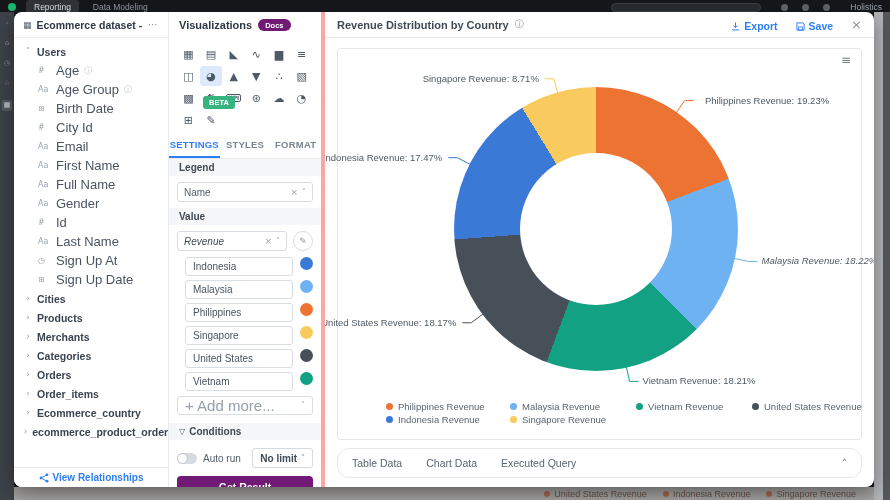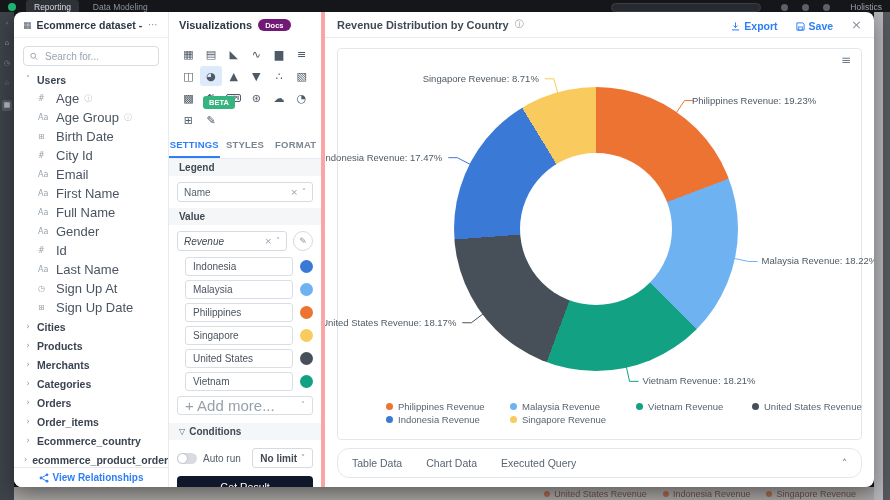--- a/index.html
+++ b/index.html
@@ -65,34 +65,34 @@
   .vtab.act{color:#2e7ef6;border-bottom:2px solid #2e7ef6;}
   .secbar{background:#f4f6f8;height:17px;display:flex;align-items:center;gap:4px;padding:0 10px;font-size:10px;font-weight:700;color:#3f4a55;}
   .selbox{margin:6px 8px;height:20px;border:1px solid #d6dbe1;border-radius:3px;display:flex;align-items:center;padding:0 6px;gap:4px;}
   .selbox .lab{font-size:10px;color:#55606c;flex:1;white-space:nowrap;overflow:hidden;}
   .selbox .lab.it{font-style:italic;color:#3f4a55;}
   .xic{font-size:9px;color:#9aa3ad;}
   .dnic{font-size:8px;color:#9aa3ad;}
   .valrow{display:flex;align-items:center;gap:6px;margin:6px 8px;}
   .valrow .selbox{margin:0;flex:1;}
   .penbtn{width:20px;height:20px;border:1px solid #d6dbe1;border-radius:50%;display:flex;align-items:center;justify-content:center;font-size:9px;color:#8a939d;background:#fff;}
-  .crow{display:flex;align-items:center;gap:7px;margin:4px 8px;padding-left:8px;}
+  .crow{display:flex;gap:7px;margin:4px 8px;padding-left:8px;}
   .cbox{flex:1;height:19px;border:1px solid #d9dee4;border-radius:3px;display:flex;align-items:center;padding:0 7px;}
   .clabel{font-size:10px;color:#4a5460;white-space:nowrap;}
   .cdot{width:13px;height:13px;border-radius:50%;flex:0 0 auto;}
   .addmore{margin:5px 8px;height:19px;border:1px solid #d9dee4;border-radius:3px;display:flex;align-items:center;padding:0 7px;}
   .addmore .lab{flex:1;font-size:15px;color:#97a1ab;}
   .condbar{margin-top:8px;}
   .funnelic{font-size:8px;color:#5a6570;}
   .autorow{display:flex;align-items:center;margin:8px 8px;gap:6px;}
   .toggle{width:20px;height:11px;border-radius:6px;background:#d8dce2;position:relative;flex:0 0 auto;}
   .knob{position:absolute;left:1px;top:1px;width:9px;height:9px;border-radius:50%;background:#fff;box-shadow:0 0 2px rgba(0,0,0,.3);}
   .autolab{font-size:10px;color:#55606c;flex:1;}
   .limitbox{height:20px;border:1px solid #d6dbe1;border-radius:3px;display:flex;align-items:center;gap:4px;padding:0 7px;font-size:10px;font-weight:700;color:#3f4a55;background:#fff;}
-  .getresult{margin:6px 8px;height:21px;background:#0f172a;border-radius:4px;display:flex;align-items:center;justify-content:center;color:#fff;font-size:10.5px;font-weight:400;cursor:pointer;}
+  .getresult{margin:6px 8px;height:21px;background:#701a75;border-radius:4px;display:flex;align-items:center;justify-content:center;color:#fff;font-size:10.5px;font-weight:700;cursor:pointer;}
 
   
   .main{position:relative;flex:1;overflow:hidden;}
   .mhead{height:26px;border-bottom:1px solid #e8eaed;display:flex;align-items:center;padding:0 12px;gap:6px;}
   .mtitle{font-size:11px;font-weight:600;color:#3f4a55;}
   .minfo{font-size:9px;color:#8a939d;}
   .mright{margin-left:auto;display:flex;align-items:flex-end;gap:18px;}
   .hbtn{display:flex;align-items:center;gap:4px;font-size:10.5px;font-weight:600;color:#2e7ef6;cursor:pointer;}
   .closex{font-size:13px;color:#8a939d;cursor:pointer;}
   .card{position:absolute;left:12px;top:36px;width:525px;height:392px;border:1px solid #e4e7ea;border-radius:4px;background:#fff;}
@@ -153,27 +153,20 @@
   <div class="rstrip"></div>
 
   <div class="modal">
 
     <aside class="sb">
       <div class="sbhead">
         <span class="sbico g">▦</span>
         <span class="sbtitle">Ecommerce dataset - Tuan</span>
         <span class="sbmore g">⋯</span>
       </div>
-      <div class="sbsearch">
-        <svg width="9" height="9" viewBox="0 0 10 10">
-            <circle cx="4" cy="4" r="3" fill="none" stroke="#98a2ad" stroke-width="1.2"></circle>
-            <line x1="6.3" y1="6.3" x2="9" y2="9" stroke="#98a2ad" stroke-width="1.2"></line>
-          </svg>
-        <input class="sin" placeholder="Search for..." style="">
-      </div>
       <div class="tree" id="tree">
           <div class="trow section">
             <span class="chev g">˅</span>
             <span class="slabel">Users</span>
           </div>
           <div class="trow field">
             <span class="ficon g">#</span>
             <span class="flabel">Age</span>
             <span class="finfo g">ⓘ</span>
           </div>
@@ -449,22 +442,22 @@
         <div class="hole"></div>
         <svg class="leaders" id="leaders">
             <polyline points="338.0873151039433,63.95250127882251 346.60724224266073,51.607022691463214 355.60724224266073,51.607022691463214" fill="none" stroke="#ed7332" stroke-width="1"></polyline>
             <polyline points="395.91174760070203,209.34876272895076 410.58321011141504,212.47097152990295 419.58321011141504,212.47097152990295" fill="none" stroke="#6fb2f2" stroke-width="1"></polyline>
             <polyline points="288.3227647846868,317.70087122386906 291.5485908256109,332.3499000774721 300.5485908256109,332.3499000774721" fill="none" stroke="#12a183" stroke-width="1"></polyline>
             <polyline points="145.30552528674409,264.74051787134255 133.31675138107857,273.7554665810598 124.31675138107857,273.7554665810598" fill="none" stroke="#475059" stroke-width="1"></polyline>
             <polyline points="132.59710571561146,115.53982543385042 119.25637228110207,108.68236005447281 110.25637228110207,108.68236005447281" fill="none" stroke="#3b79d6" stroke-width="1"></polyline>
             <polyline points="219.9011744903945,44.24478096666547 215.84810794681945,29.80273638865117 206.84810794681945,29.80273638865117" fill="none" stroke="#f9cb5e" stroke-width="1"></polyline>
           </svg>
         <div id="callouts">
-            <span class="callout" style="top: 45.607px; left: 346px; padding-left: 8px;">Philippines Revenue: 19.23%</span>
-            <span class="callout" style="top: 206.471px; left: 423.583px;">Malaysia Revenue: 18.22%</span>
+            <span class="callout" style="top: 45.607px; left: 359px; padding-left: 8px;">Philippines Revenue: 19.23%</span>
+            <span class="callout" style="top: 206.471px; left: 423.583px; font-style: italic;">Malaysia Revenue: 18.22%</span>
             <span class="callout" style="top: 326.35px; left: 304.549px;">Vietnam Revenue: 18.21%</span>
             <span class="callout" style="top: 267.755px; right: 404.683px;">United States Revenue: 18.17%</span>
             <span class="callout" style="top: 102.682px; right: 418.744px;">Indonesia Revenue: 17.47%</span>
             <span class="callout" style="top: 23.8027px; right: 322.152px;">Singapore Revenue: 8.71%</span>
           </div>
         <div class="clegend" id="chartLegend">
             <span class="litem">
               <span class="ldot" style="background: rgb(237, 115, 50);"></span>
               <span class="ltext">Philippines Revenue</span>
             </span>

